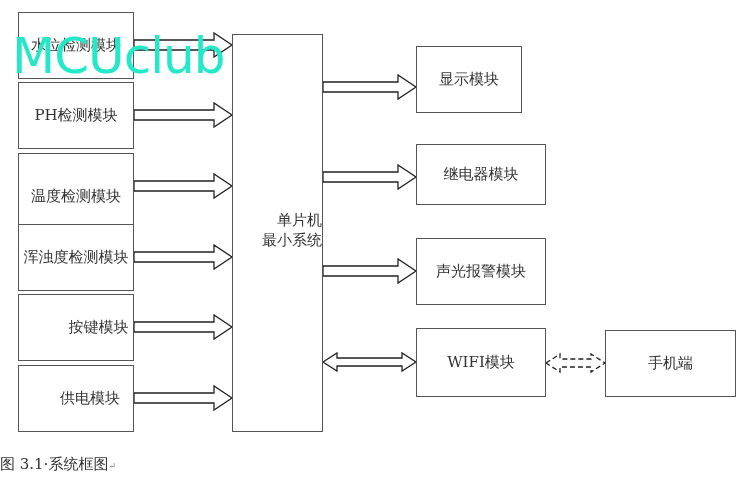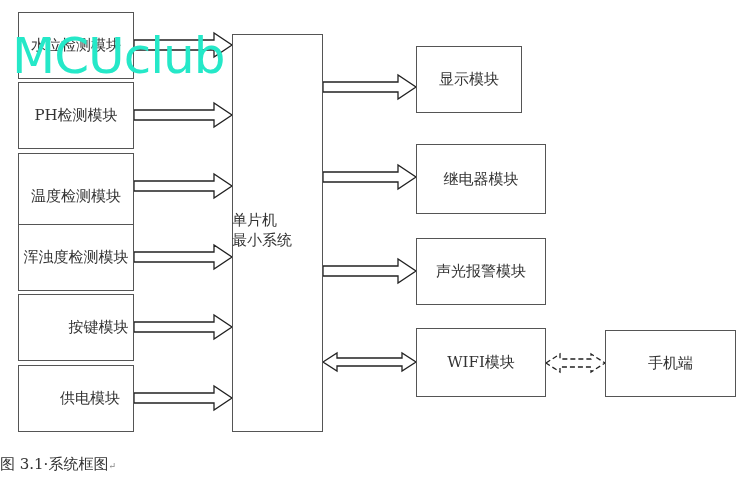--- a/index.html
+++ b/index.html
@@ -1,20 +1,20 @@
 <!DOCTYPE html>
 <html><head>
 <meta charset="utf-8">
 <style>
   html, body { margin:0; padding:0; background:#ffffff; }
   body { width:746px; height:488px; position:relative; overflow:hidden;
          font-family: "DejaVu Serif", "Liberation Serif", serif; color:#222; }
   .box { position:absolute; border:1.5px solid #555; background:#fff; box-sizing:border-box;
          display:flex; align-items:center; justify-content:center; font-size:15px; color:#333; }
-  .mcu-label { position:absolute; left:232px; top:210px; width:90px; text-align:left;
+  .mcu-label { position:absolute; left:232px; top:210px; width:90px; text-align:right;
                font-size:15px; line-height:20px; color:#333; }
   svg.arrows { position:absolute; left:0; top:0; }
   .caption { position:absolute; left:0; width:746px; top:455px; font-size:15px; color:#333; }
   .caption .mark { font-size:9px; color:#888; }
   .watermark { position:absolute; left:12px; top:26px; font-family:"DejaVu Sans", sans-serif;
                font-size:50px; color:#25e8c8; letter-spacing:-1px; line-height:60px; font-weight:normal; }
 </style>
 </head>
 <body>
 
@@ -55,21 +55,21 @@
 
 <div class="box" style="left:232px;top:34px;width:91px;height:398px;"></div>
 <div class="mcu-label">
   <div>单片机</div>
   <div>最小系统</div>
 </div>
 
 <div class="box" style="left:416px;top:46px;width:106px;height:67px;">
     <span>显示模块</span>
   </div>
-<div class="box" style="left:416px;top:144px;width:130px;height:70px;">
+<div class="box" style="left:416px;top:144px;width:130px;height:61px;">
     <span>继电器模块</span>
   </div>
 <div class="box" style="left:416px;top:238px;width:130px;height:67px;">
     <span>声光报警模块</span>
   </div>
 <div class="box" style="left:416px;top:328px;width:130px;height:69px;">
     <span>WIFI模块</span>
   </div>
 
 <div class="box" style="left:605px;top:330px;width:131px;height:67px;">

